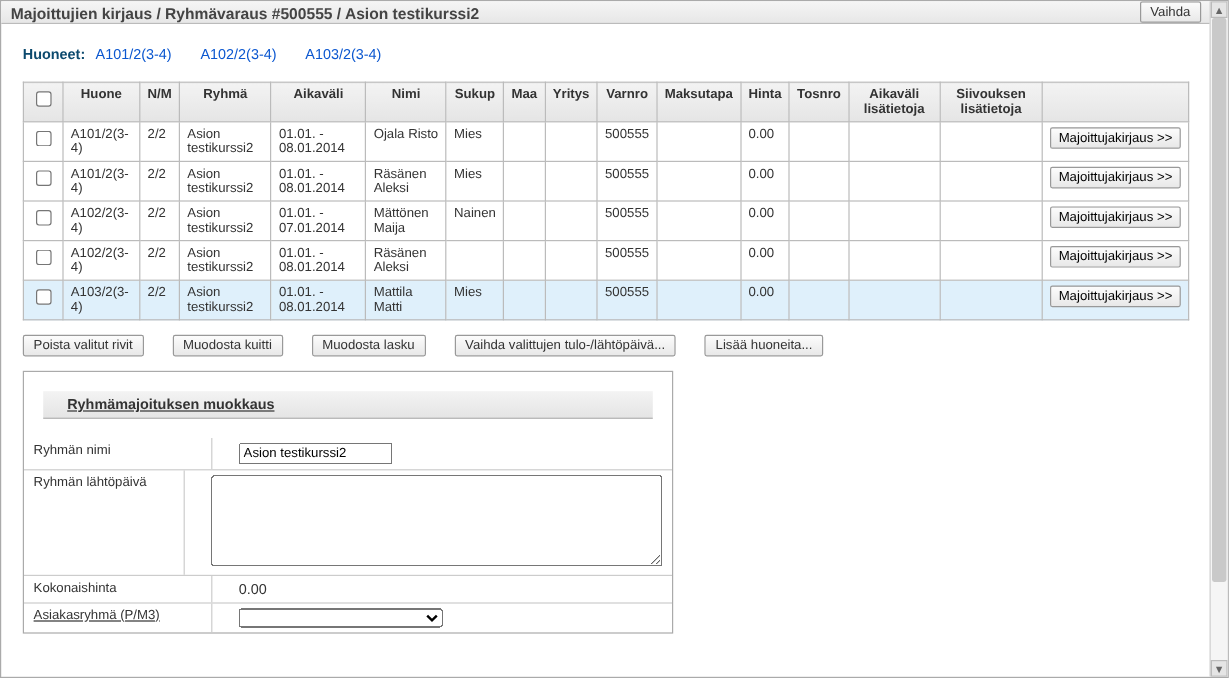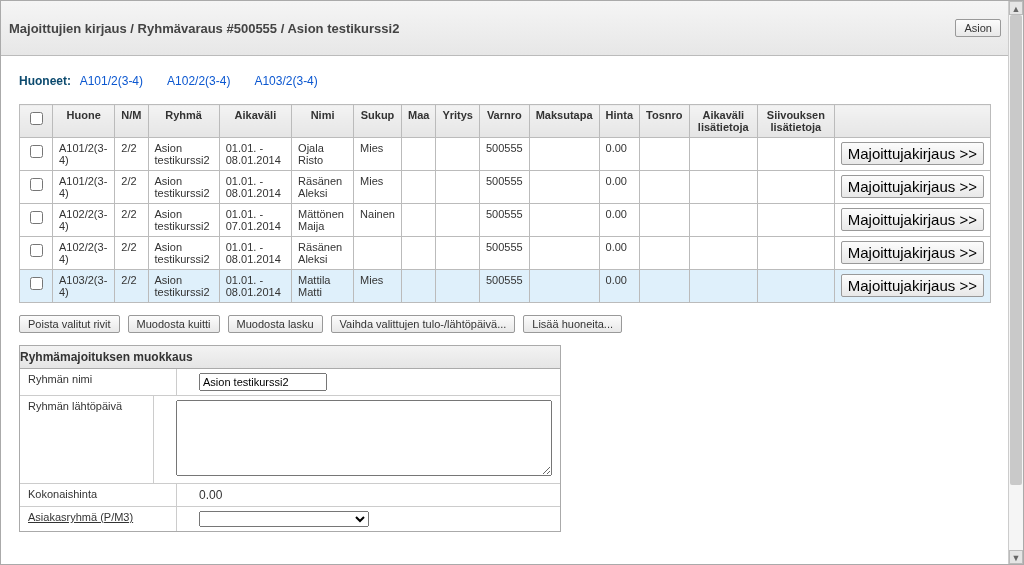--- a/index.html
+++ b/index.html
@@ -1,53 +1,53 @@
 <!DOCTYPE html>
 <html><head>
 <meta charset="utf-8">
 <style>
   html,body{margin:0;padding:0;font-family:Arial,Helvetica,sans-serif;font-size:12px;color:#333;background:#fff;}
   body{width:1024px;height:565px;overflow:hidden;border:1px solid #aaa;box-sizing:border-box;position:relative;}
   .scroll{position:absolute;top:0;left:0;right:14px;bottom:0;overflow:hidden;}
-  .header{display:flex;align-items:center;justify-content:space-between;background:linear-gradient(#f5f5f5,#e7e7e7);border-bottom:1px solid #bbb;padding:18px 8px;}
+  .header{display:flex;align-items:flex-end;justify-content:space-between;background:linear-gradient(#f5f5f5,#e7e7e7);border-bottom:1px solid #bbb;padding:0 8px;}
   .header .title{font-weight:bold;font-size:13px;color:#444;}
   .btn{background:linear-gradient(#fcfcfc,#e8e8e8);border:1px solid #999;border-radius:2px;padding:2px 8px;font-size:11px;color:#333;cursor:pointer;}
   .content{padding:12px 18px;}
   .rooms{margin:6px 0 16px 0;}
   .rooms b{color:#0c4a6e;margin-right:6px;}
   .rooms a{color:#0b57d0;text-decoration:none;margin-right:24px;}
   table.guests{width:100%;border-collapse:collapse;border:1px solid #aaa;}
   table.guests th,table.guests td{border:1px solid #bbb;padding:4px 6px;text-align:left;vertical-align:top;font-size:11px;}
   table.guests th{background:linear-gradient(#f3f3f3,#e5e5e5);font-weight:bold;color:#333;text-align:center;white-space:normal;}
   table.guests td{background:#fff;}
   tr.hi td{background:#dff0fb !important;}
   .chk{text-align:center !important;}
-  .rowbtn{background:linear-gradient(#fcfcfc,#e8e8e8);border:1px solid #999;border-radius:2px;padding:2px 6px;font-size:15px;cursor:pointer;white-space:nowrap;}
-  .actionbar{margin:12px 0;display:flex;gap:8px;}
+  .rowbtn{background:linear-gradient(#fcfcfc,#e8e8e8);border:1px solid #999;border-radius:2px;padding:2px 6px;font-size:11px;cursor:pointer;white-space:nowrap;}
+  .actionbar{margin:12px 0;display:flex;gap:24px;}
   .panel{border:1px solid #aaa;width:540px;}
-  .panel h3{margin:0;background:linear-gradient(#f3f3f3,#e5e5e5);border-bottom:1px solid #aaa;padding:4px 0;font-size:12px;font-weight:bold;}
+  .panel h3{margin:16px;background:linear-gradient(#f3f3f3,#e5e5e5);border-bottom:1px solid #aaa;padding:4px 20px;font-size:12px;font-weight:bold;text-decoration:underline;}
   .panel .row{display:flex;border-bottom:1px solid #ccc;gap:14px;}
   .panel .row .lab{width:140px;padding:4px 8px;border-right:1px solid #ccc;font-size:11px;}
   .panel .row .val{flex:1;padding:4px 8px;}
   textarea{width:370px;height:70px;font-family:inherit;font-size:11px;resize:both;}
   input[type=text]{width:120px;font-family:inherit;font-size:11px;padding:1px 2px;}
   select{width:170px;font-family:inherit;font-size:11px;}
   .vsb{position:absolute;top:0;right:0;bottom:0;width:14px;background:#f0f0f0;border-left:1px solid #ccc;}
   .vsb .up,.vsb .down{height:14px;background:#e5e5e5;text-align:center;line-height:14px;font-size:9px;color:#666;border:1px solid #bbb;box-sizing:border-box;}
   .vsb .track{position:absolute;top:14px;bottom:14px;left:0;right:0;background:#f5f5f5;}
   .vsb .thumb{position:absolute;left:1px;right:1px;top:0;height:470px;background:#c9c9c9;border-radius:2px;}
   .vsb .down{position:absolute;bottom:0;left:0;right:0;}
 </style>
 </head>
 <body>
 
 <div class="scroll">
   <div class="header">
     <span class="title">Majoittujien kirjaus / Ryhmävaraus #500555 / Asion testikurssi2</span>
-    <button class="btn">Asion</button>
+    <button class="btn">Vaihda</button>
   </div>
 
   <div class="content">
     <div class="rooms">
       <b>Huoneet:</b>
       <span id="room-links"><a href="#">A101/2(3-4)</a><a href="#">A102/2(3-4)</a><a href="#">A103/2(3-4)</a></span>
     </div>
 
     <table class="guests">
       <thead>

